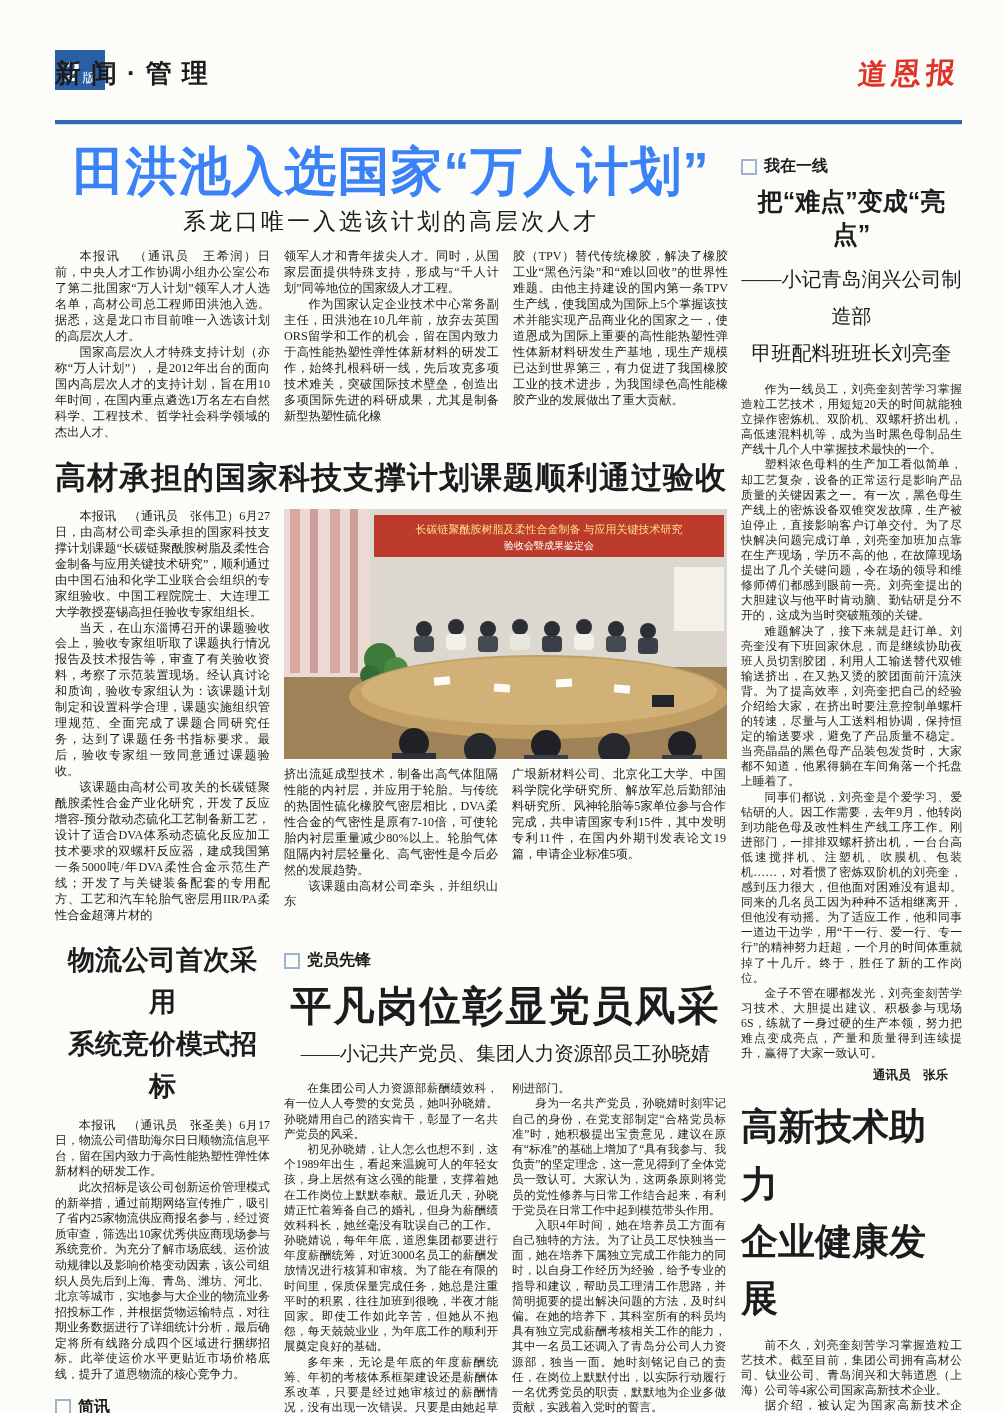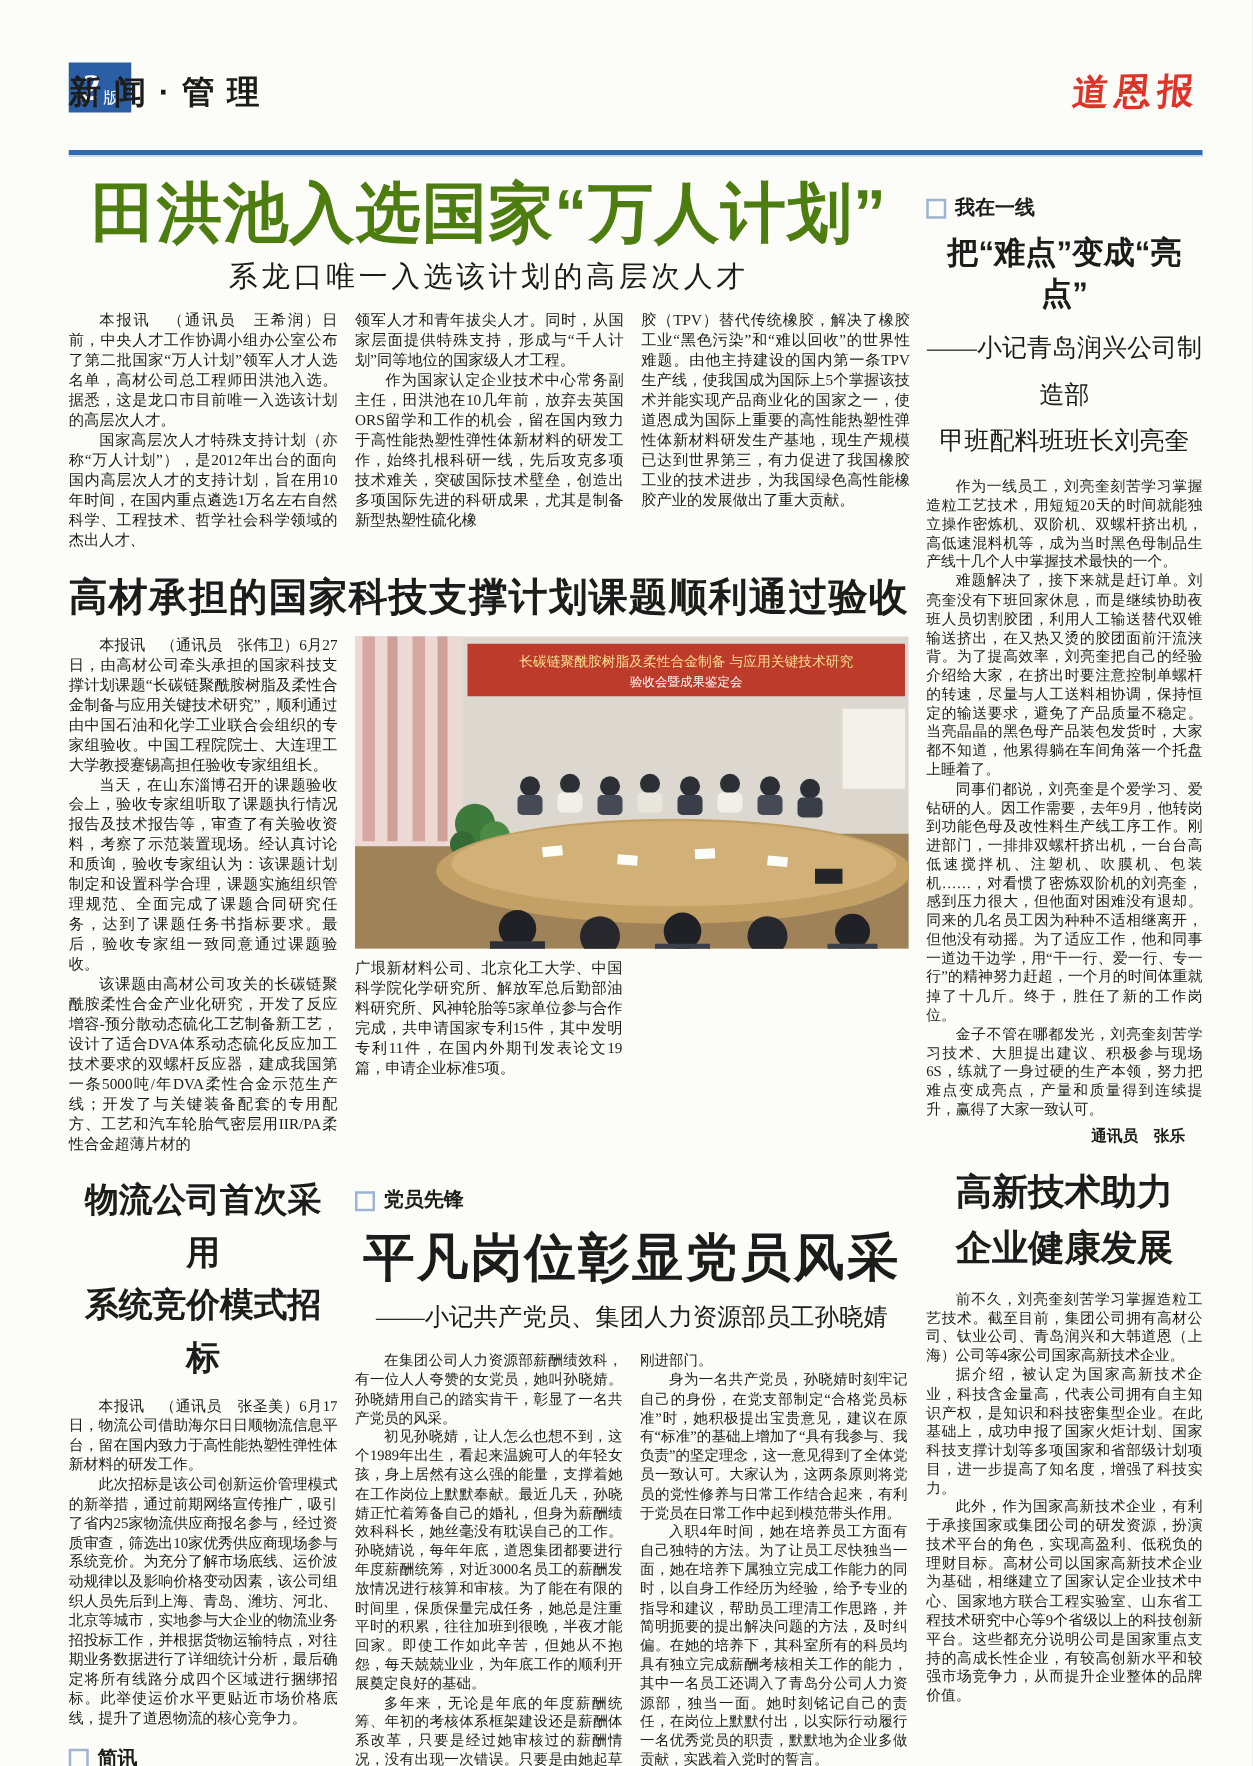--- a/index.html
+++ b/index.html
@@ -30,21 +30,21 @@
   .main { position:absolute; top:142px; left:55px; width:907px; display:flex; gap:14px; }
   .left-zone { width:672px; flex:0 0 672px; }
   .right-zone { width:221px; flex:0 0 221px; }
 
   .bodytext { font-size:12.2px; line-height:1.31; text-align:justify; }
   .para { margin:0; text-indent:2em; }
   .para.noindent { text-indent:0; }
 
   
   .hl-red {
-    color:#4d7c0f; font-family:"Liberation Sans", sans-serif; font-weight:900;
+    color:#3b82f6; font-family:"Liberation Sans", sans-serif; font-weight:900;
     font-size:52px; line-height:1.15; text-align:center; margin:0 0 4px 0; letter-spacing:1px;
   }
   .subhead-a { text-align:center; font-size:23px; letter-spacing:3px; margin:4px 0 12px 0; }
   .cols3 { display:flex; gap:14px; }
   .col3w { width:215px; flex:0 0 215px; }
 
   
   .hl-b {
     font-family:"Liberation Sans", sans-serif; font-weight:900; font-size:31px;
     text-align:center; margin:16px 0 10px 0; letter-spacing:1px;
@@ -79,22 +79,22 @@
     text-align:center; letter-spacing:2px; margin:6px 0 6px 0; }
   .subhead-d { text-align:center; font-size:19.5px; margin:2px 0 14px 0; }
   .d-cols { display:flex; gap:14px; }
   .d-col { width:214px; flex:0 0 214px; font-size:11.6px; }
 
   
   .rz-body { font-size:11.8px; line-height:1.28; text-align:justify; }
   .hl-front { font-family:"Liberation Sans", sans-serif; font-weight:900; font-size:25px;
     text-align:center; margin:6px 0 10px 0; }
   .subhead-front { text-align:center; font-size:20px; line-height:1.85; margin:0 0 10px 0; }
-  .hl-hightech { font-family:Liberation Sans, sans-serif; font-weight:900; font-size:29px;
-    line-height:1.55; text-align:center; margin:14px 0 10px 0; }
+  .hl-hightech { font-family:Liberation Serif, serif; font-weight:900; font-size:37px;
+    line-height:1.55; margin:14px 0 10px 0; }
 </style>
 </head>
 <body>
 
 <div class="page">
 
   <div class="header">
     <div class="edition-box">
       <span class="edition-number">2</span>
       <span class="edition-label">版</span>
@@ -193,20 +193,24 @@
                     <rect x="240" y="246" width="44" height="8" fill="#3a3e48"></rect>
                   <circle cx="330" cy="240" r="16" fill="#26282e"></circle>
                     <rect x="306" y="250" width="48" height="6" fill="#2d3039"></rect>
                   <circle cx="398" cy="236" r="14" fill="#1f2126"></circle>
                     <rect x="378" y="246" width="40" height="8" fill="#3a3e48"></rect>
                 </g>
               </svg>
             </div>
             <div class="b-right-cols">
               <div class="b-col">
+                  <p class="para noindent">挤出流延成型技术，制备出高气体阻隔性能的内衬层，并应用于轮胎。与传统的热固性硫化橡胶气密层相比，DVA柔性合金的气密性是原有7-10倍，可使轮胎内衬层重量减少80%以上。轮胎气体阻隔内衬层轻量化、高气密性是今后必然的发展趋势。</p>
+                  <p class="para">该课题由高材公司牵头，并组织山东</p>
+                </div>
+              <div class="b-col">
                   <p class="para noindent">广垠新材料公司、北京化工大学、中国科学院化学研究所、解放军总后勤部油料研究所、风神轮胎等5家单位参与合作完成，共申请国家专利15件，其中发明专利11件，在国内外期刊发表论文19篇，申请企业标准5项。</p>
                 </div>
             </div>
           </div>
         </div>
       </div>
 
       <div class="bottom-row">
 
         <div class="c-col">
@@ -262,20 +266,21 @@
           <span class="tag-square"></span>
           <span>我在一线</span>
         </div>
         <div class="hl-front">把“难点”变成“亮点”</div>
         <div class="subhead-front">
           <span>——小记青岛润兴公司制造部</span><br>
           <span>甲班配料班班长刘亮奎</span>
         </div>
         <div class="rz-body">
             <p class="para">作为一线员工，刘亮奎刻苦学习掌握造粒工艺技术，用短短20天的时间就能独立操作密炼机、双阶机、双螺杆挤出机，高低速混料机等，成为当时黑色母制品生产线十几个人中掌握技术最快的一个。</p>
+            <p class="para">塑料浓色母料的生产加工看似简单，却工艺复杂，设备的正常运行是影响产品质量的关键因素之一。有一次，黑色母生产线上的密炼设备双锥突发故障，生产被迫停止，直接影响客户订单交付。为了尽快解决问题完成订单，刘亮奎加班加点靠在生产现场，学历不高的他，在故障现场提出了几个关键问题，令在场的领导和维修师傅们都感到眼前一亮。刘亮奎提出的大胆建议与他平时肯动脑、勤钻研是分不开的，这成为当时突破瓶颈的关键。</p>
             <p class="para">难题解决了，接下来就是赶订单。刘亮奎没有下班回家休息，而是继续协助夜班人员切割胶团，利用人工输送替代双锥输送挤出，在又热又烫的胶团面前汗流浃背。为了提高效率，刘亮奎把自己的经验介绍给大家，在挤出时要注意控制单螺杆的转速，尽量与人工送料相协调，保持恒定的输送要求，避免了产品质量不稳定。当亮晶晶的黑色母产品装包发货时，大家都不知道，他累得躺在车间角落一个托盘上睡着了。</p>
             <p class="para">同事们都说，刘亮奎是个爱学习、爱钻研的人。因工作需要，去年9月，他转岗到功能色母及改性料生产线工序工作。刚进部门，一排排双螺杆挤出机，一台台高低速搅拌机、注塑机、吹膜机、包装机……，对看惯了密炼双阶机的刘亮奎，感到压力很大，但他面对困难没有退却。同来的几名员工因为种种不适相继离开，但他没有动摇。为了适应工作，他和同事一道边干边学，用“干一行、爱一行、专一行”的精神努力赶超，一个月的时间体重就掉了十几斤。终于，胜任了新的工作岗位。</p>
             <p class="para">金子不管在哪都发光，刘亮奎刻苦学习技术、大胆提出建议、积极参与现场6S，练就了一身过硬的生产本领，努力把难点变成亮点，产量和质量得到连续提升，赢得了大家一致认可。</p>
           </div>
         <div class="byline">通讯员　张乐</div>
       </div>
 
       <div>
         <div class="hl-hightech">
           <span>高新技术助力</span><br>

